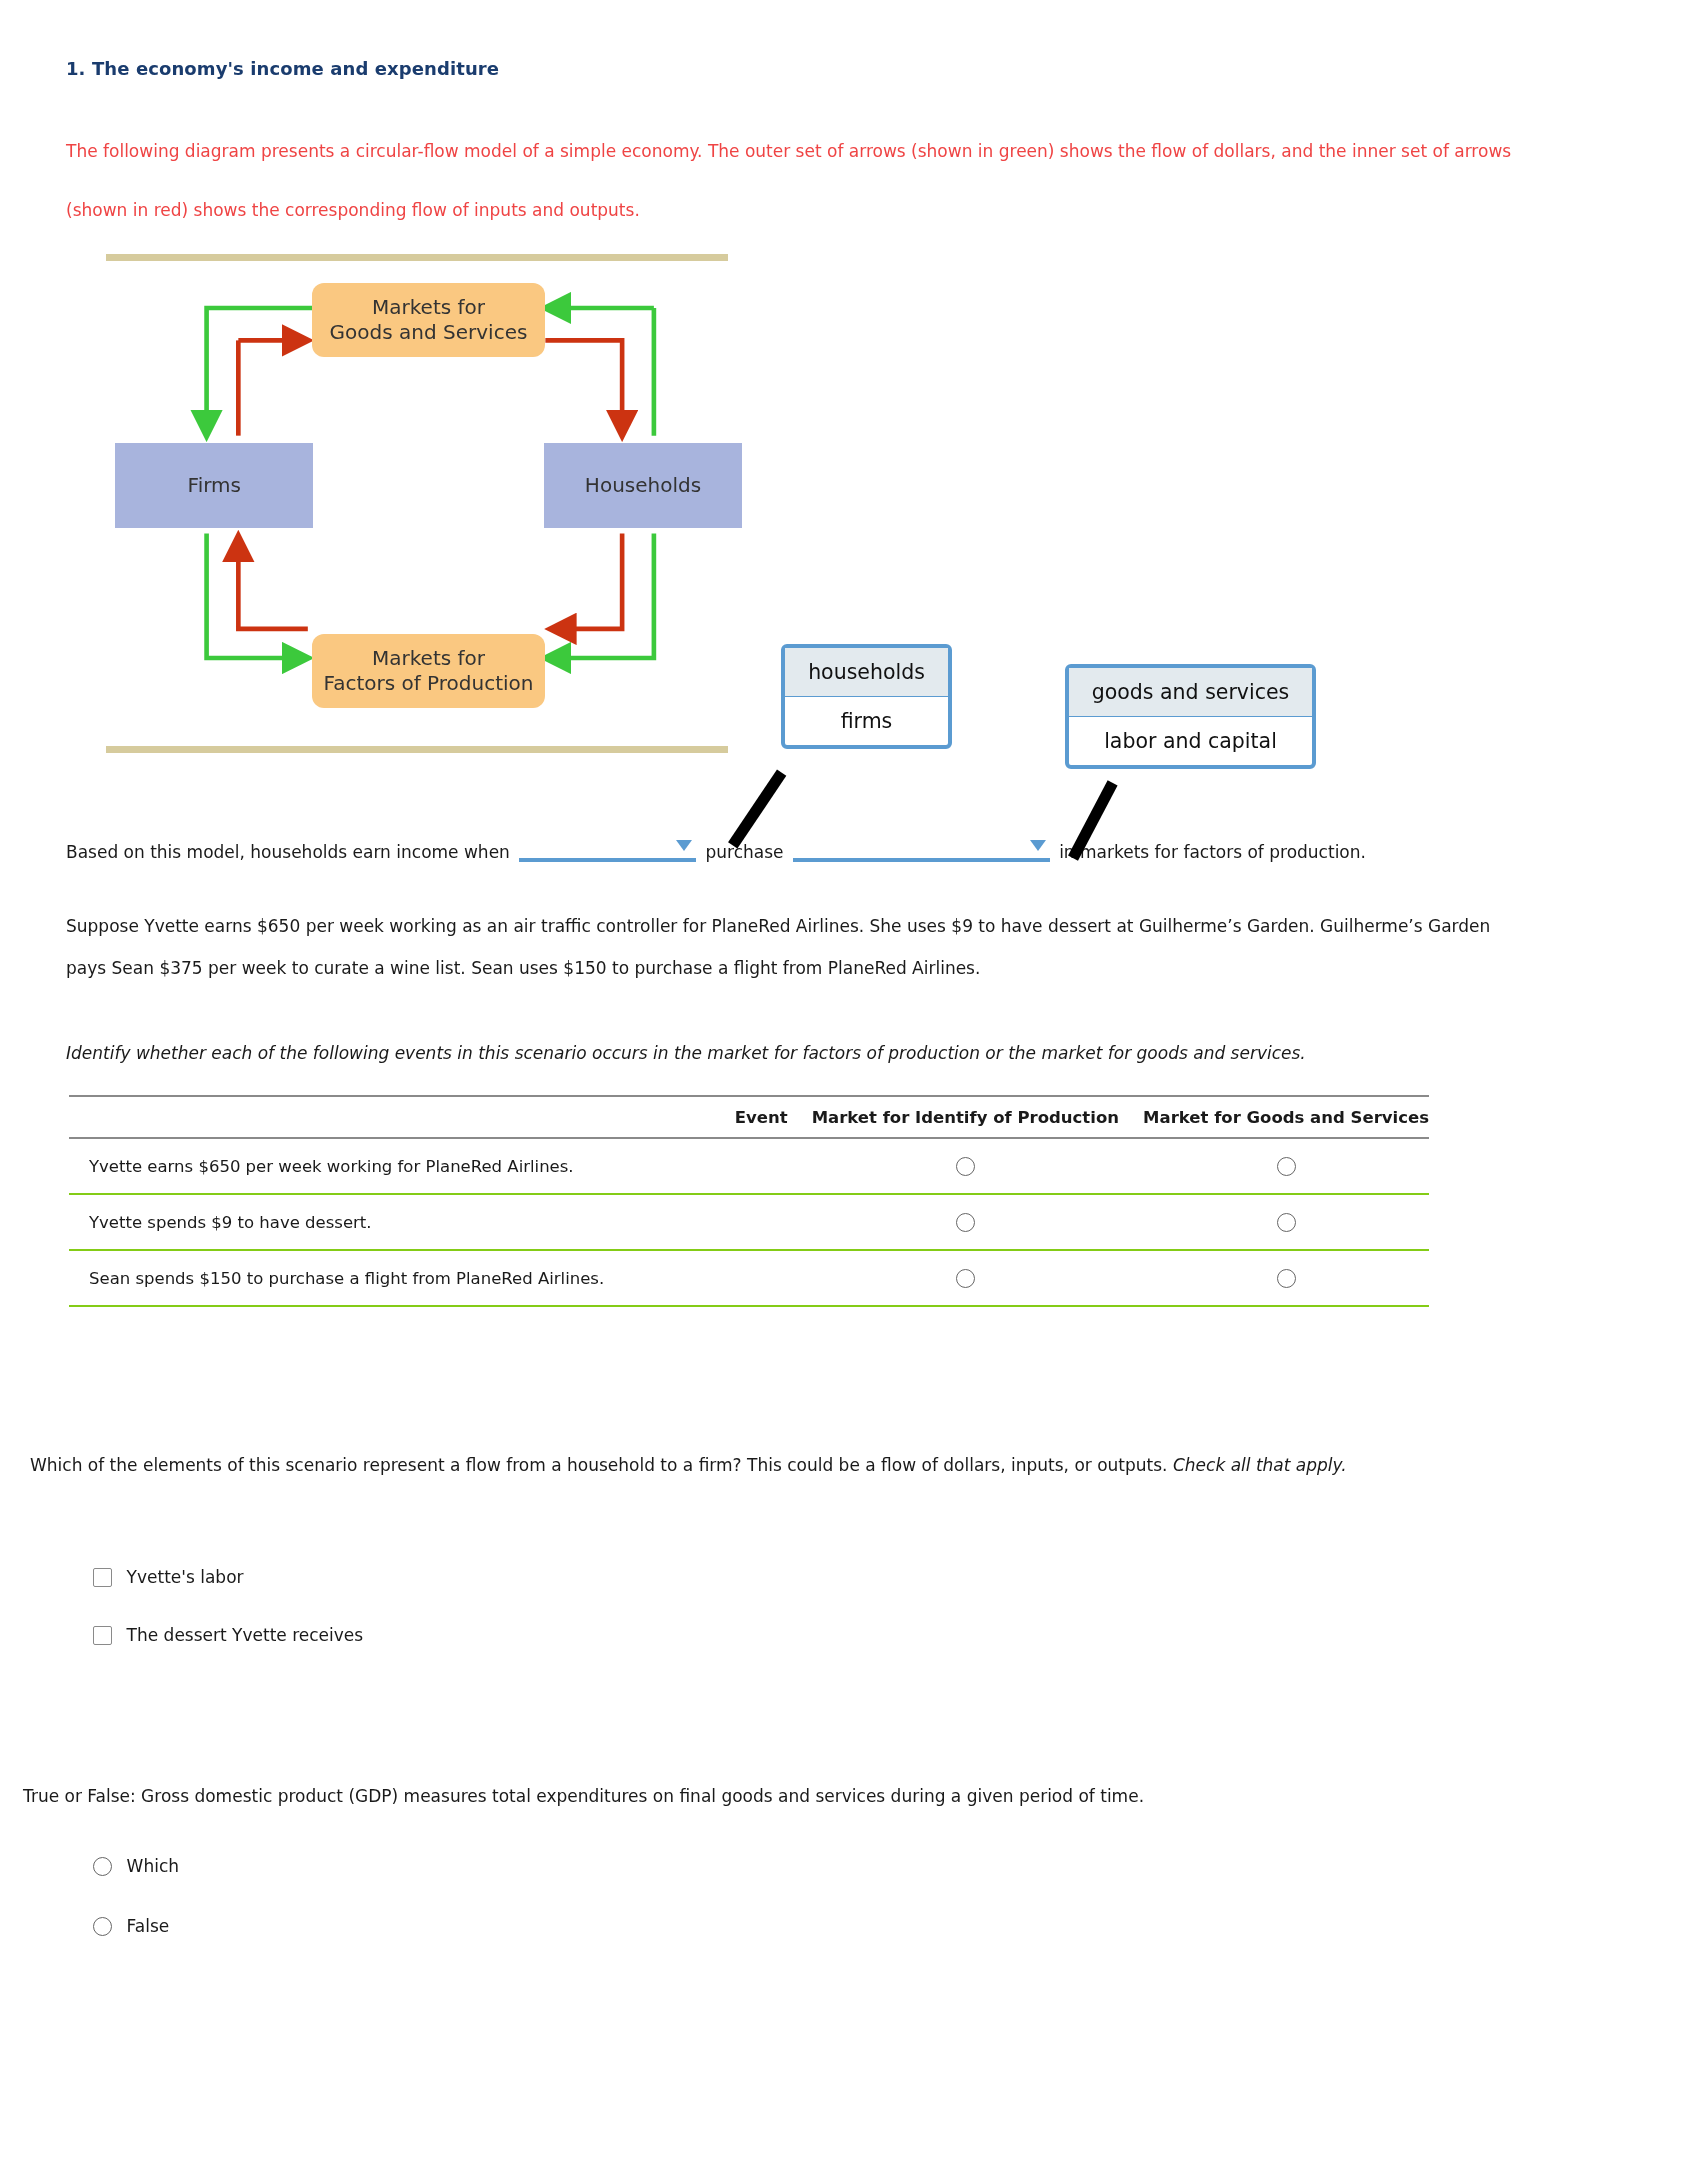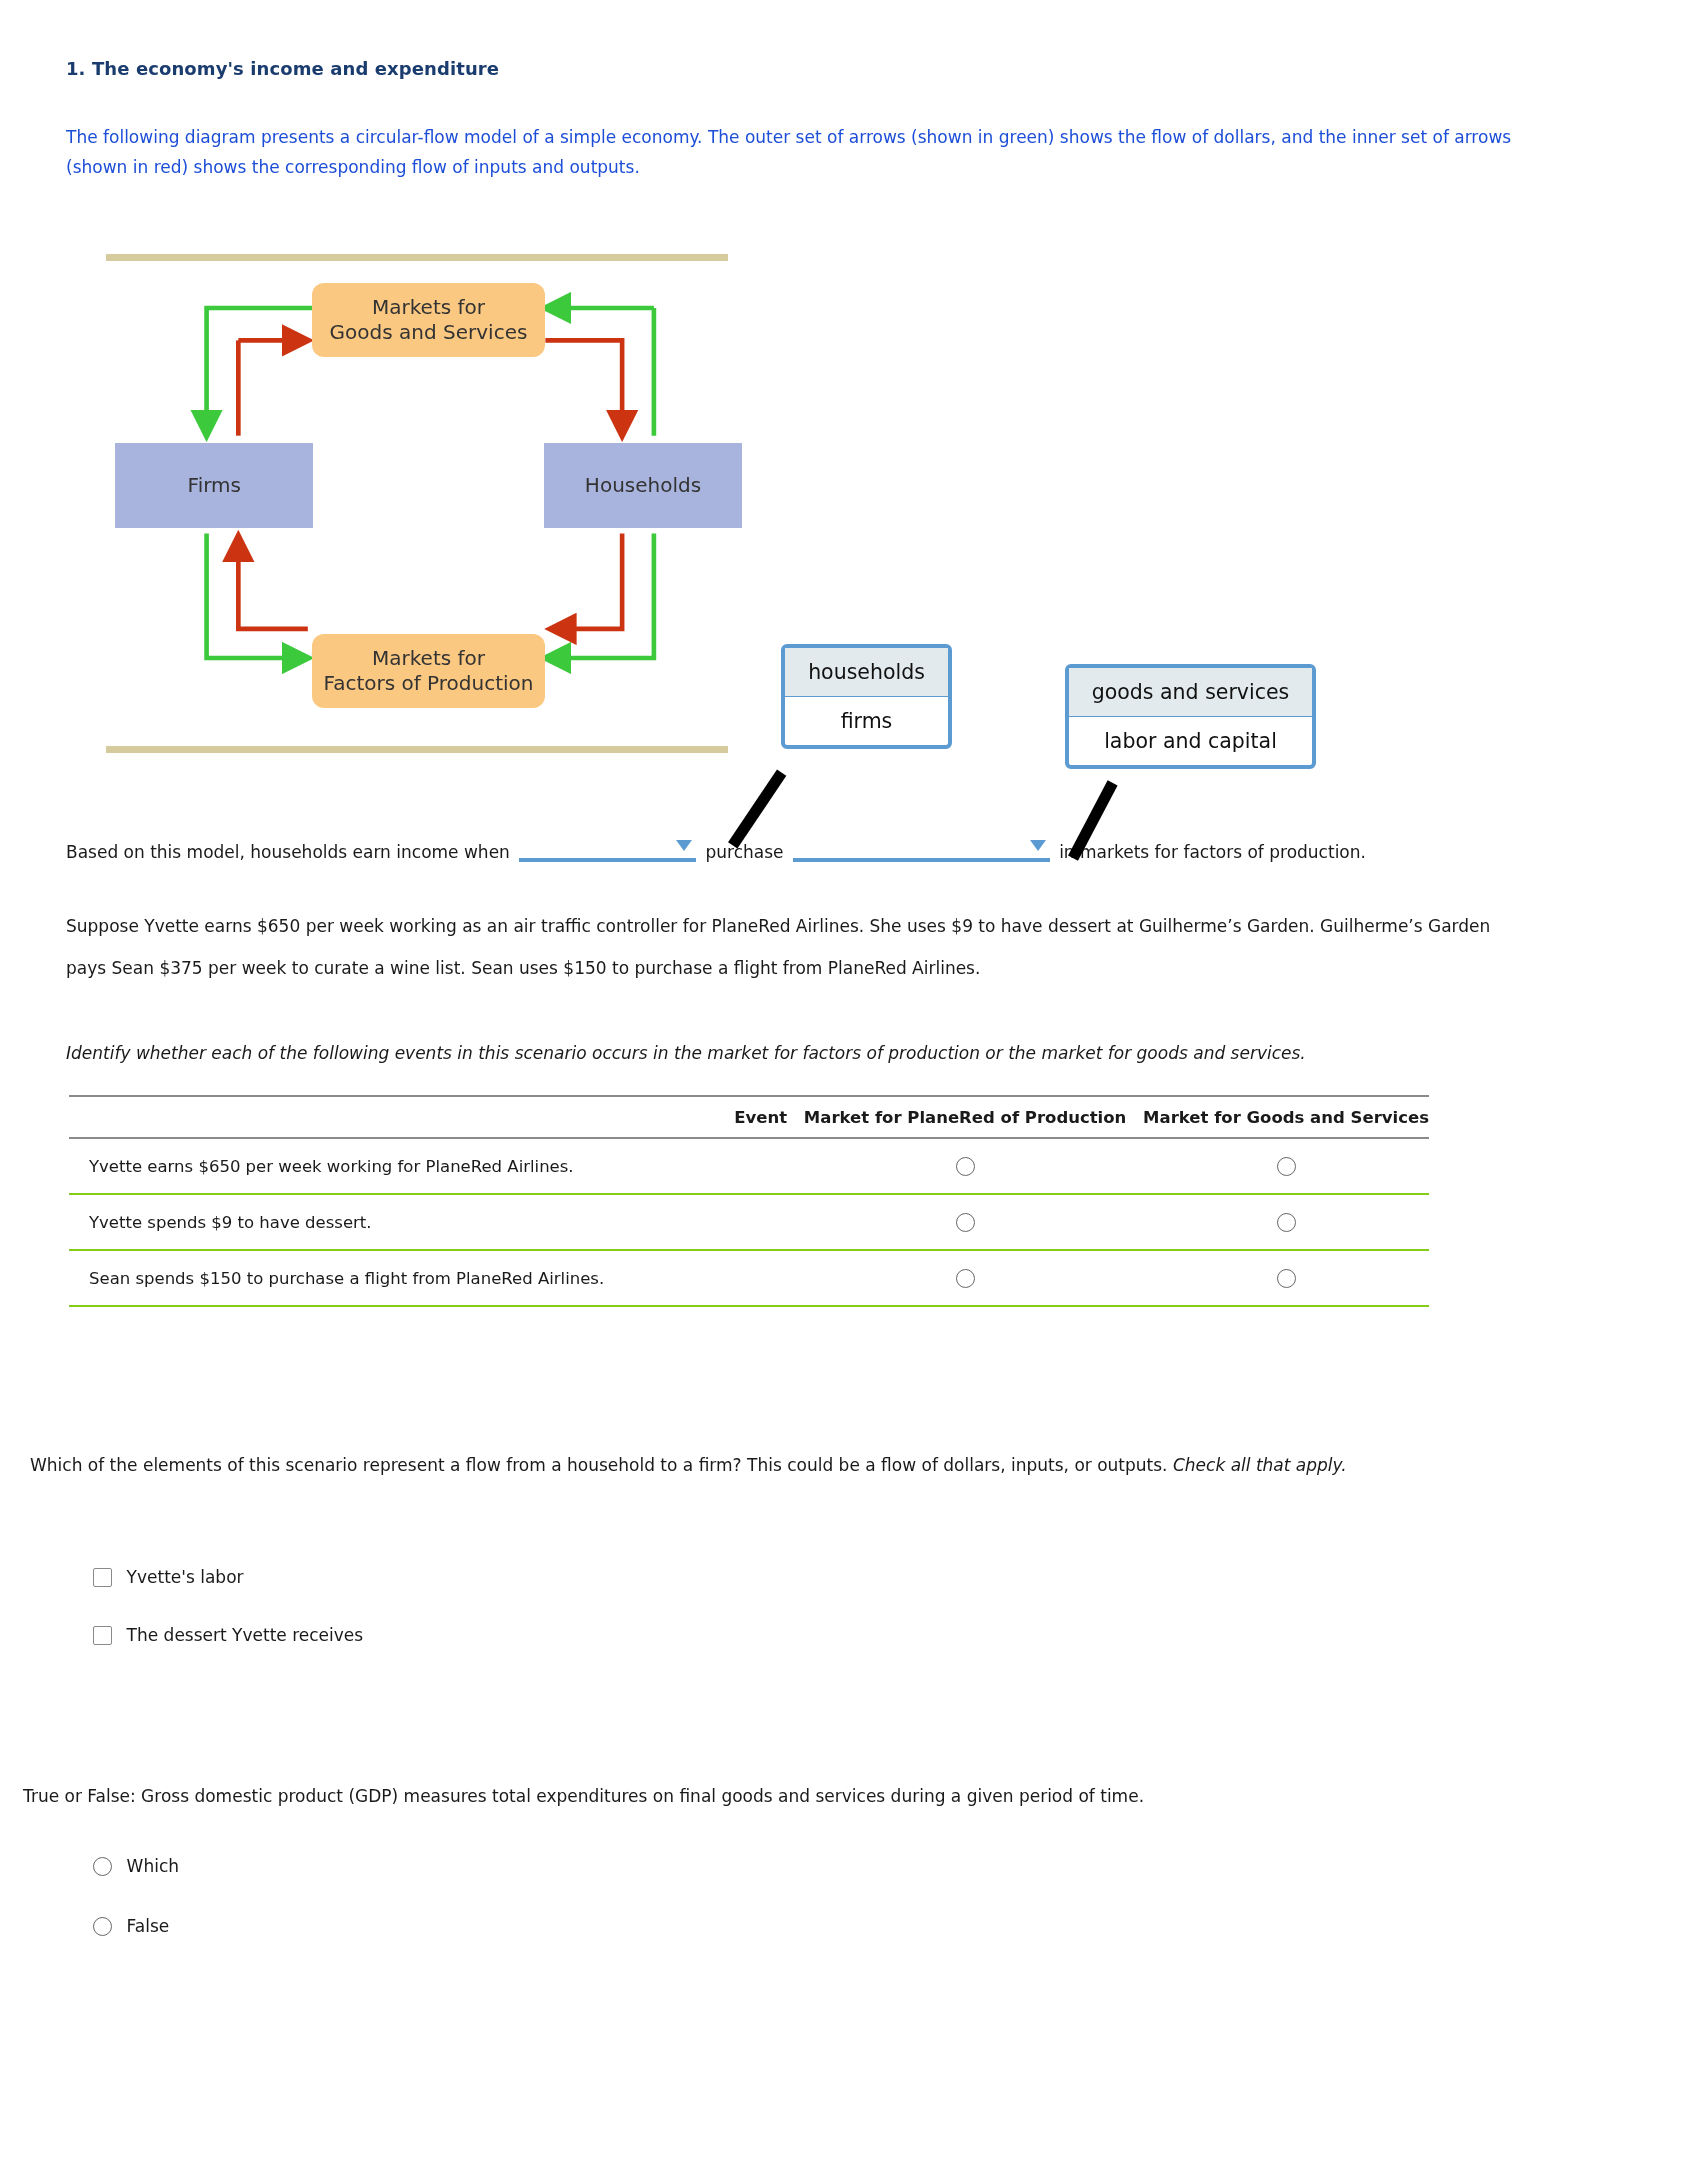--- a/index.html
+++ b/index.html
@@ -29,22 +29,22 @@
     letter-spacing: 0.1px;
   }
 
   
   .intro {
     position: absolute;
     left: 66px;
     top: 122px;
     width: 1465px;
     font-size: 17px;
-    line-height: 30px;
-    color: #1d4ed8;
+    line-height: 59px;
+    color: #ef4444;
   }
 
   
   .diagram {
     position: absolute;
     left: 106px;
     top: 245px;
     width: 622px;
     height: 513px;
   }
@@ -330,21 +330,21 @@
     <span>Suppose Yvette earns $650 per week working as an air traffic controller for PlaneRed Airlines. She uses $9 to have dessert at Guilherme’s Garden.</span>
     <span>Guilherme’s Garden pays Sean $375 per week to curate a wine list. Sean uses $150 to purchase a flight from PlaneRed Airlines.</span>
   </div>
 
   <div class="instruction">Identify whether each of the following events in this scenario occurs in the market for factors of production or the market for goods and services.</div>
 
   <table class="evt-table">
     <thead>
       <tr>
         <th class="ev-col">Event</th>
-        <th class="m1">Market for PlaneRed of Production</th>
+        <th class="m1">Market for Identify of Production</th>
         <th class="m2">Market for Goods and Services</th>
       </tr>
     </thead>
     <tbody>
       <tr>
         <td class="ev-col">Yvette earns $650 per week working for PlaneRed Airlines.</td>
         <td><span class="radio"></span></td>
         <td><span class="radio"></span></td>
       </tr>
       <tr>

